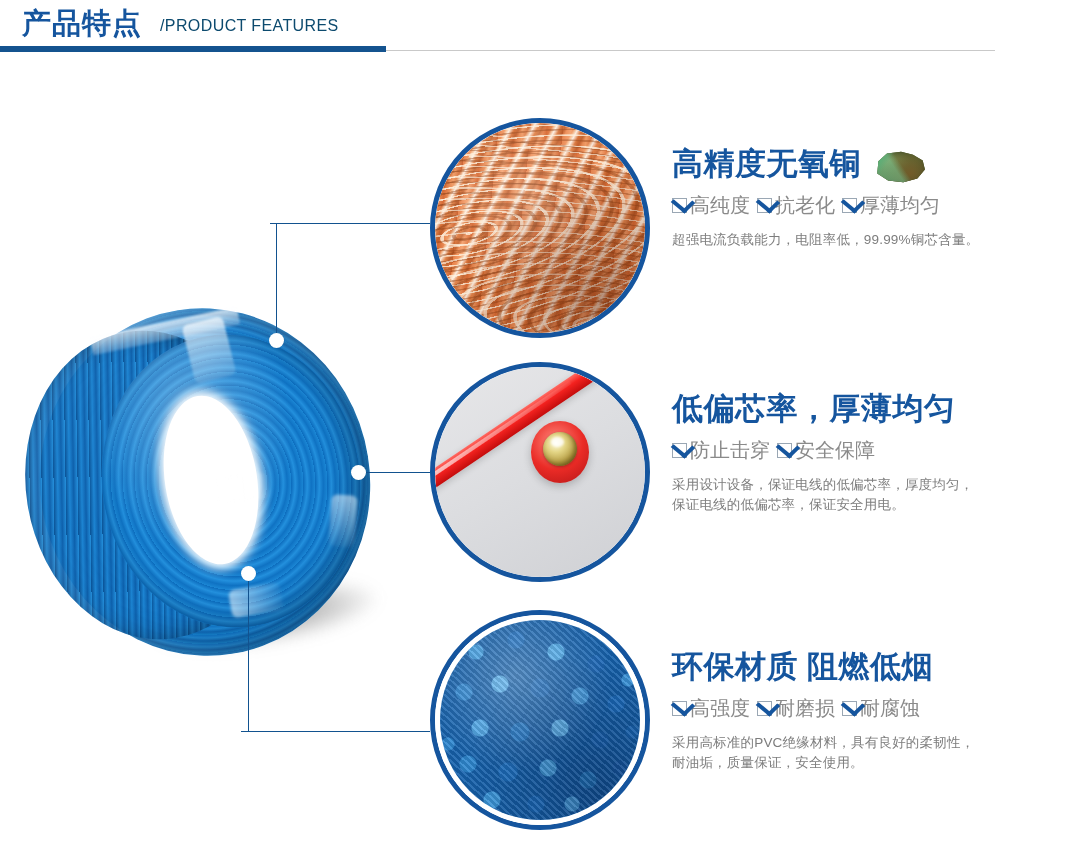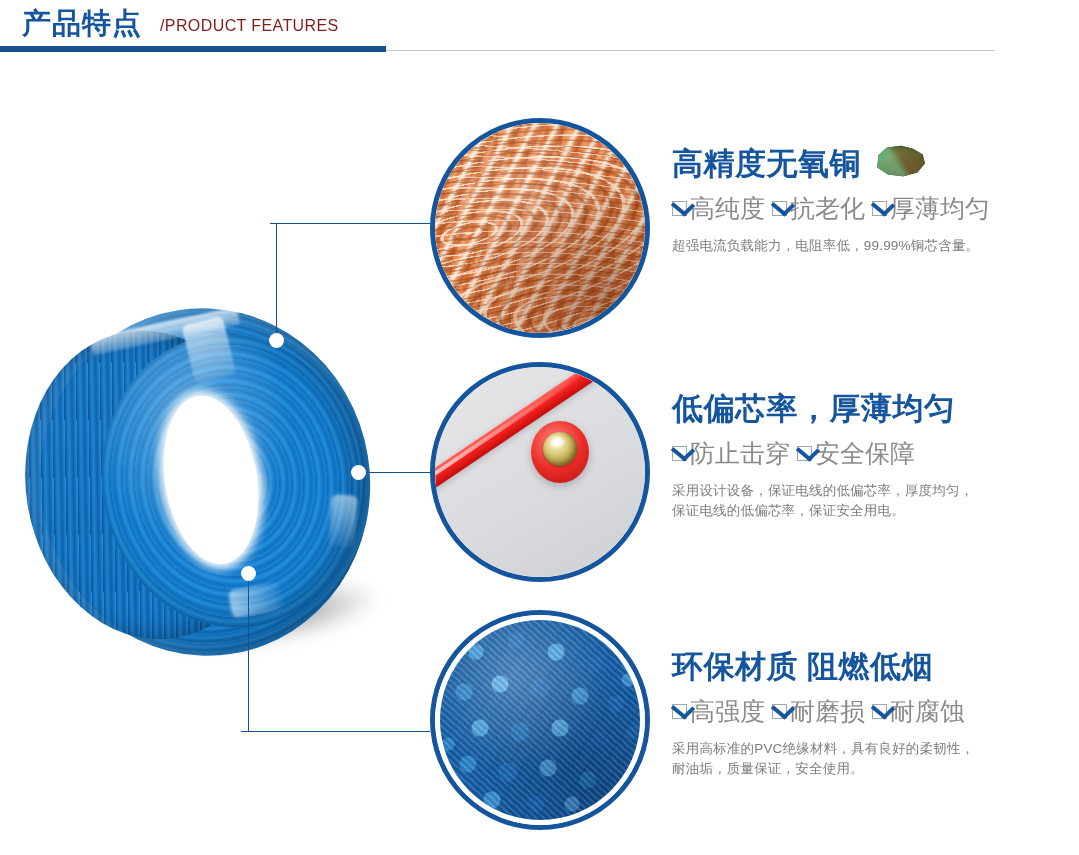--- a/index.html
+++ b/index.html
@@ -16,21 +16,21 @@
 
   
   .header { position:absolute; left:0; top:0; width:1079px; height:56px; }
   .hdr-title-cn {
     position:absolute; left:22px; top:4px;
     font-size:29px; font-weight:bold; letter-spacing:1px;
     color:#15559e; line-height:38px; white-space:nowrap;
   }
   .hdr-title-en {
     position:absolute; left:160px; top:15px;
-    font-size:16px; color:#7f1d1d; letter-spacing:0.4px;
+    font-size:16px; color:#0c4a6e; letter-spacing:0.4px;
     line-height:22px; white-space:nowrap;
   }
   .hdr-rule-thin {
     position:absolute; left:0; top:50px; width:1079px; height:1px;
     background:#c9c9c9;
   }
   .hdr-rule-bold {
     position:absolute; left:0; top:46px; width:386px; height:6px;
     background:#14538f;
   }
@@ -238,42 +238,42 @@
       repeating-linear-gradient(42deg, rgba(255,255,255,.10) 0 2px, rgba(0,0,0,.10) 2px 5px),
       radial-gradient(circle at 38% 28%, rgba(255,255,255,.26) 0%, rgba(255,255,255,0) 50%),
       radial-gradient(circle at 78% 84%, rgba(0,20,60,.35) 0%, rgba(0,20,60,0) 58%);
   }
 
   
   .fblock { position:absolute; }
   .ftitle {
     font-size:31px; font-weight:bold; color:#15559e;
     letter-spacing:.5px; line-height:38px; white-space:nowrap;
-    display:flex; align-items:flex-start;
+    display:flex; align-items:flex-end;
   }
   .nugget {
     display:inline-block; width:54px; height:32px; margin-left:12px;
     background:
       radial-gradient(ellipse at 30% 30%, #7d8f52 0%, #5c6b36 40%, #3e4a22 100%),
       #4d5a2b;
     background-blend-mode:normal;
     clip-path:polygon(10% 32%, 26% 8%, 52% 2%, 74% 12%, 92% 30%, 96% 58%, 82% 86%, 56% 98%, 28% 92%, 8% 70%);
     box-shadow:inset 0 0 10px rgba(0,0,0,.5);
     position:relative;
   }
   .nugget::after {
     content:""; position:absolute; inset:0;
     background:
       linear-gradient(122deg, rgba(88,176,120,.75) 18%, rgba(255,255,255,0) 30%),
       linear-gradient(56deg, rgba(120,200,150,.55) 42%, rgba(255,255,255,0) 54%),
       radial-gradient(circle at 70% 70%, rgba(120,90,40,.85) 0%, rgba(120,90,40,0) 60%);
   }
   .ftags {
     display:flex; align-items:flex-start; gap:7px;
-    margin-top:9px; font-size:25px; color:#8a8a8a; white-space:nowrap;
+    margin-top:9px; font-size:20px; color:#8a8a8a; white-space:nowrap;
   }
   .tag { display:inline-flex; align-items:center; gap:3px; }
   .chk {
     position:relative; display:inline-block; width:15px; height:15px;
     border:1px solid #9aa7b4; background:#fff; flex:0 0 auto;
   }
   .chk::after {
     content:""; position:absolute; left:1px; top:-4px;
     width:14px; height:11px;
     border-right:4px solid #15559e; border-bottom:4px solid #15559e;

